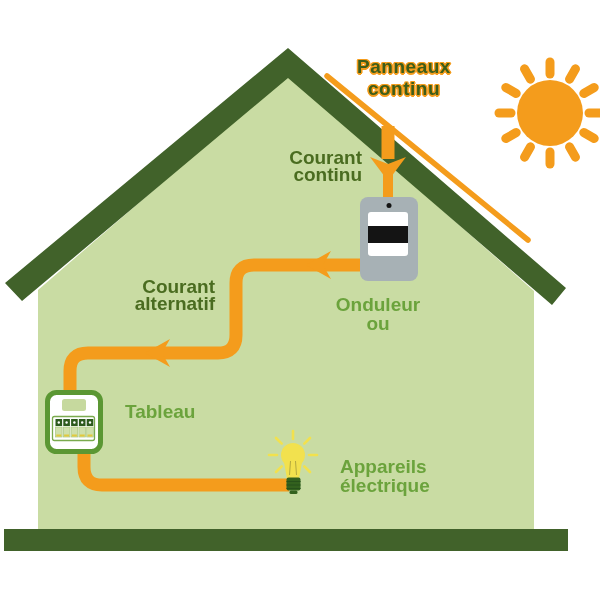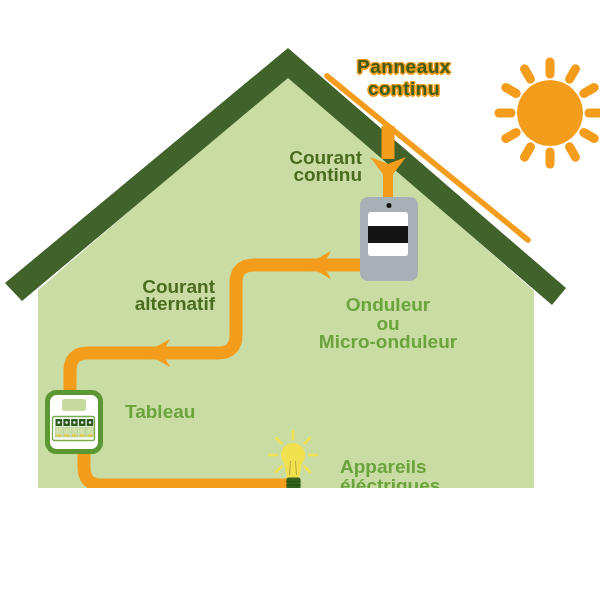--- a/index.html
+++ b/index.html
@@ -1,16 +1,16 @@
 <!DOCTYPE html>
 <html style="--orange: #f49c1c; --roof_green: #41622a; --wall_green: #c9dca3; --label_dark_green: #4a6c20; --label_light_green: #6ba33c; --panneaux_text_green: #3d5d19; --panel_border_green: #5b9733; --device_gray: #a7b1b5; --bulb_yellow: #f2e14e; --screen_black: #141414;"><head>
 <meta charset="utf-8">
 <style>
   html,body{margin:0;padding:0;background:#fff;}
-  #stage{position:relative;width:600px;height:488px;background:#fff;overflow:hidden;
+  #stage{position:relative;width:600px;height:551px;background:#fff;overflow:hidden;
          font-family:"Liberation Sans",sans-serif;}
   #scene{position:absolute;left:0;top:0;}
   .wall{fill:var(--wall_green)}
   .dkgreen{fill:var(--roof_green)}
   .solarline{stroke:var(--orange);stroke-width:5.5;stroke-linecap:round}
   .sun-disc{fill:var(--orange)}
   .sun-ray{stroke:var(--orange);stroke-width:9;stroke-linecap:round}
   .pipe{stroke:var(--orange);stroke-width:13;fill:none}
   .pipe-thin{stroke:var(--orange);stroke-width:10;fill:none}
   .arrowhead{fill:var(--orange)}
@@ -32,21 +32,21 @@
 
   .lbl{position:absolute;font-weight:bold;white-space:nowrap;}
   .lbl span{display:block;}
   #lbl-panneaux{left:304px;top:56px;width:200px;text-align:center;font-size:19px;
     line-height:21.5px;letter-spacing:.5px;color:var(--panneaux_text_green);
     text-shadow:-1.5px 0 var(--orange),1.5px 0 var(--orange),0 -1.5px var(--orange),
       0 1.5px var(--orange),-1px -1px var(--orange),1px -1px var(--orange),
       -1px 1px var(--orange),1px 1px var(--orange);}
   #lbl-cc{right:238px;top:149px;text-align:right;font-size:19px;line-height:17px;
     color:var(--label_dark_green);}
-  #lbl-ond{left:238px;top:296px;width:300px;text-align:center;font-size:19px;
+  #lbl-ond{left:228px;top:296px;width:300px;text-align:center;font-size:19px;
     line-height:18.5px;color:var(--label_light_green);}
   #lbl-ca{right:385px;top:278px;text-align:right;font-size:19px;line-height:17px;
     color:var(--label_dark_green);}
   #lbl-tab{left:125px;top:403px;font-size:19px;line-height:17px;
     color:var(--label_light_green);}
   #lbl-app{left:340px;top:457px;font-size:19px;line-height:19px;
     color:var(--label_light_green);}
 </style>
 </head>
 <body>
@@ -157,30 +157,29 @@
   </div>
 
   <div class="lbl" id="lbl-cc">
     <span>Courant</span>
     <span>continu</span>
   </div>
 
   <div class="lbl" id="lbl-ond">
     <span>Onduleur</span>
     <span>ou</span>
-    <span>Micro-onduleur</span>
   </div>
 
   <div class="lbl" id="lbl-ca">
     <span>Courant</span>
     <span>alternatif</span>
   </div>
 
   <div class="lbl" id="lbl-tab">
     <span>Tableau</span>
   </div>
 
   <div class="lbl" id="lbl-app">
     <span>Appareils</span>
-    <span>éléctriques</span>
+    <span>électrique</span>
   </div>
 
 </div>
 
 </body></html>

